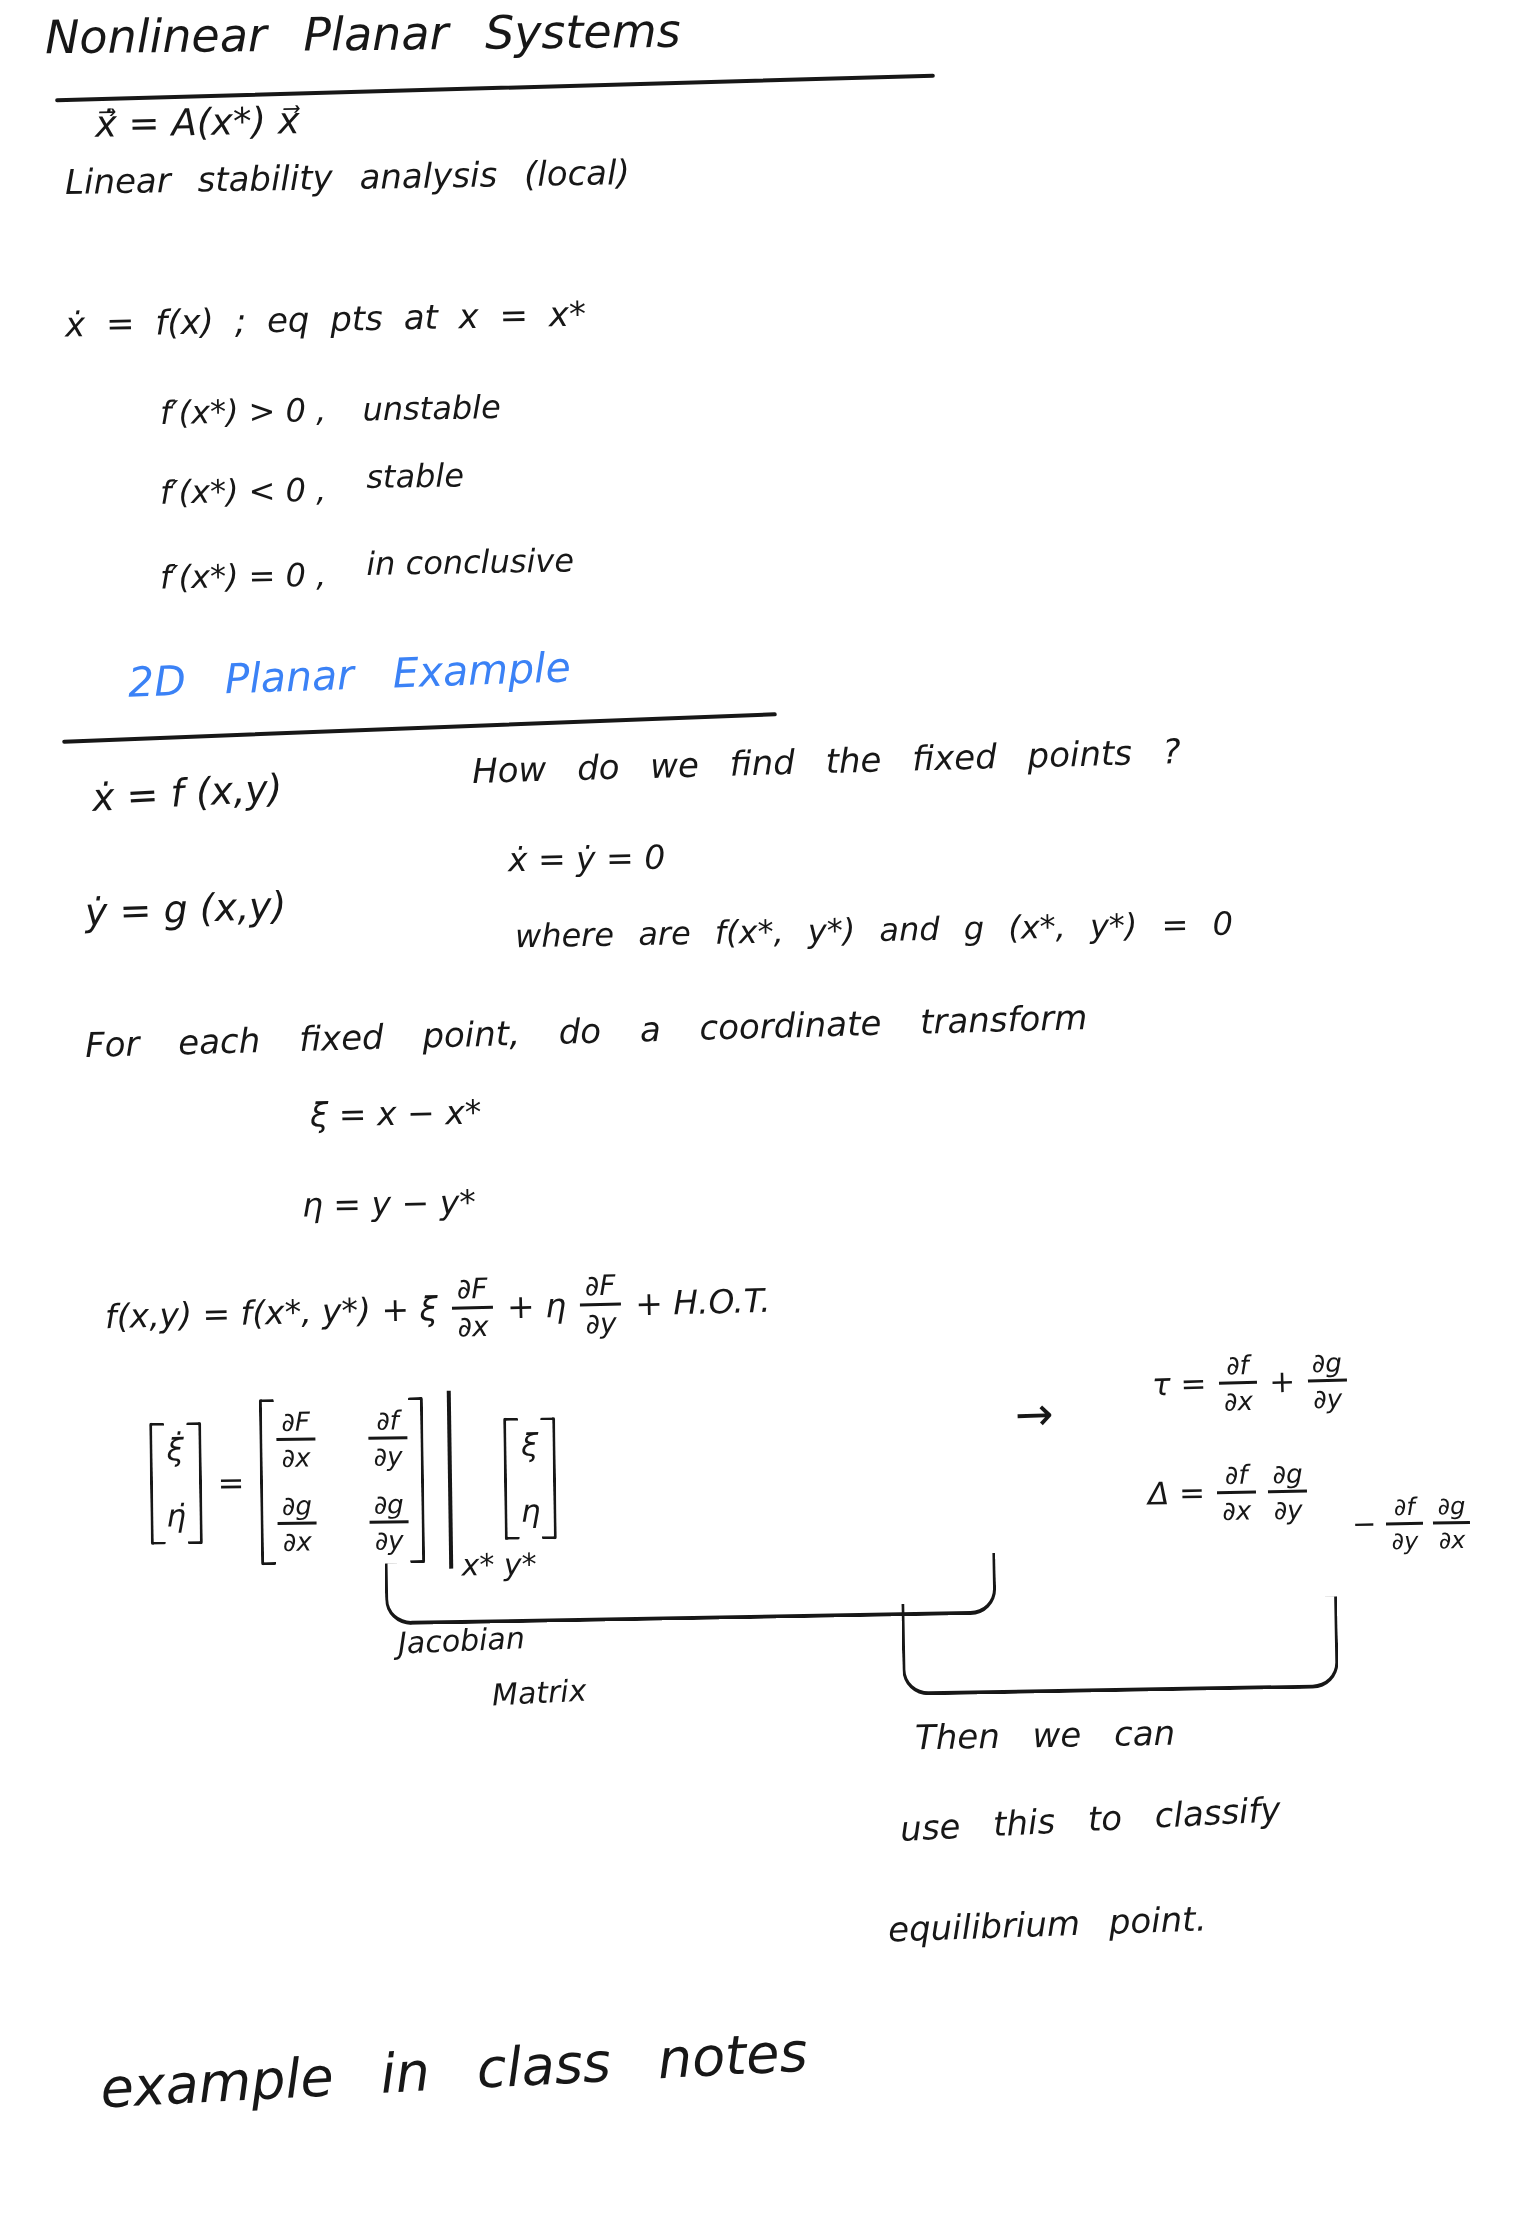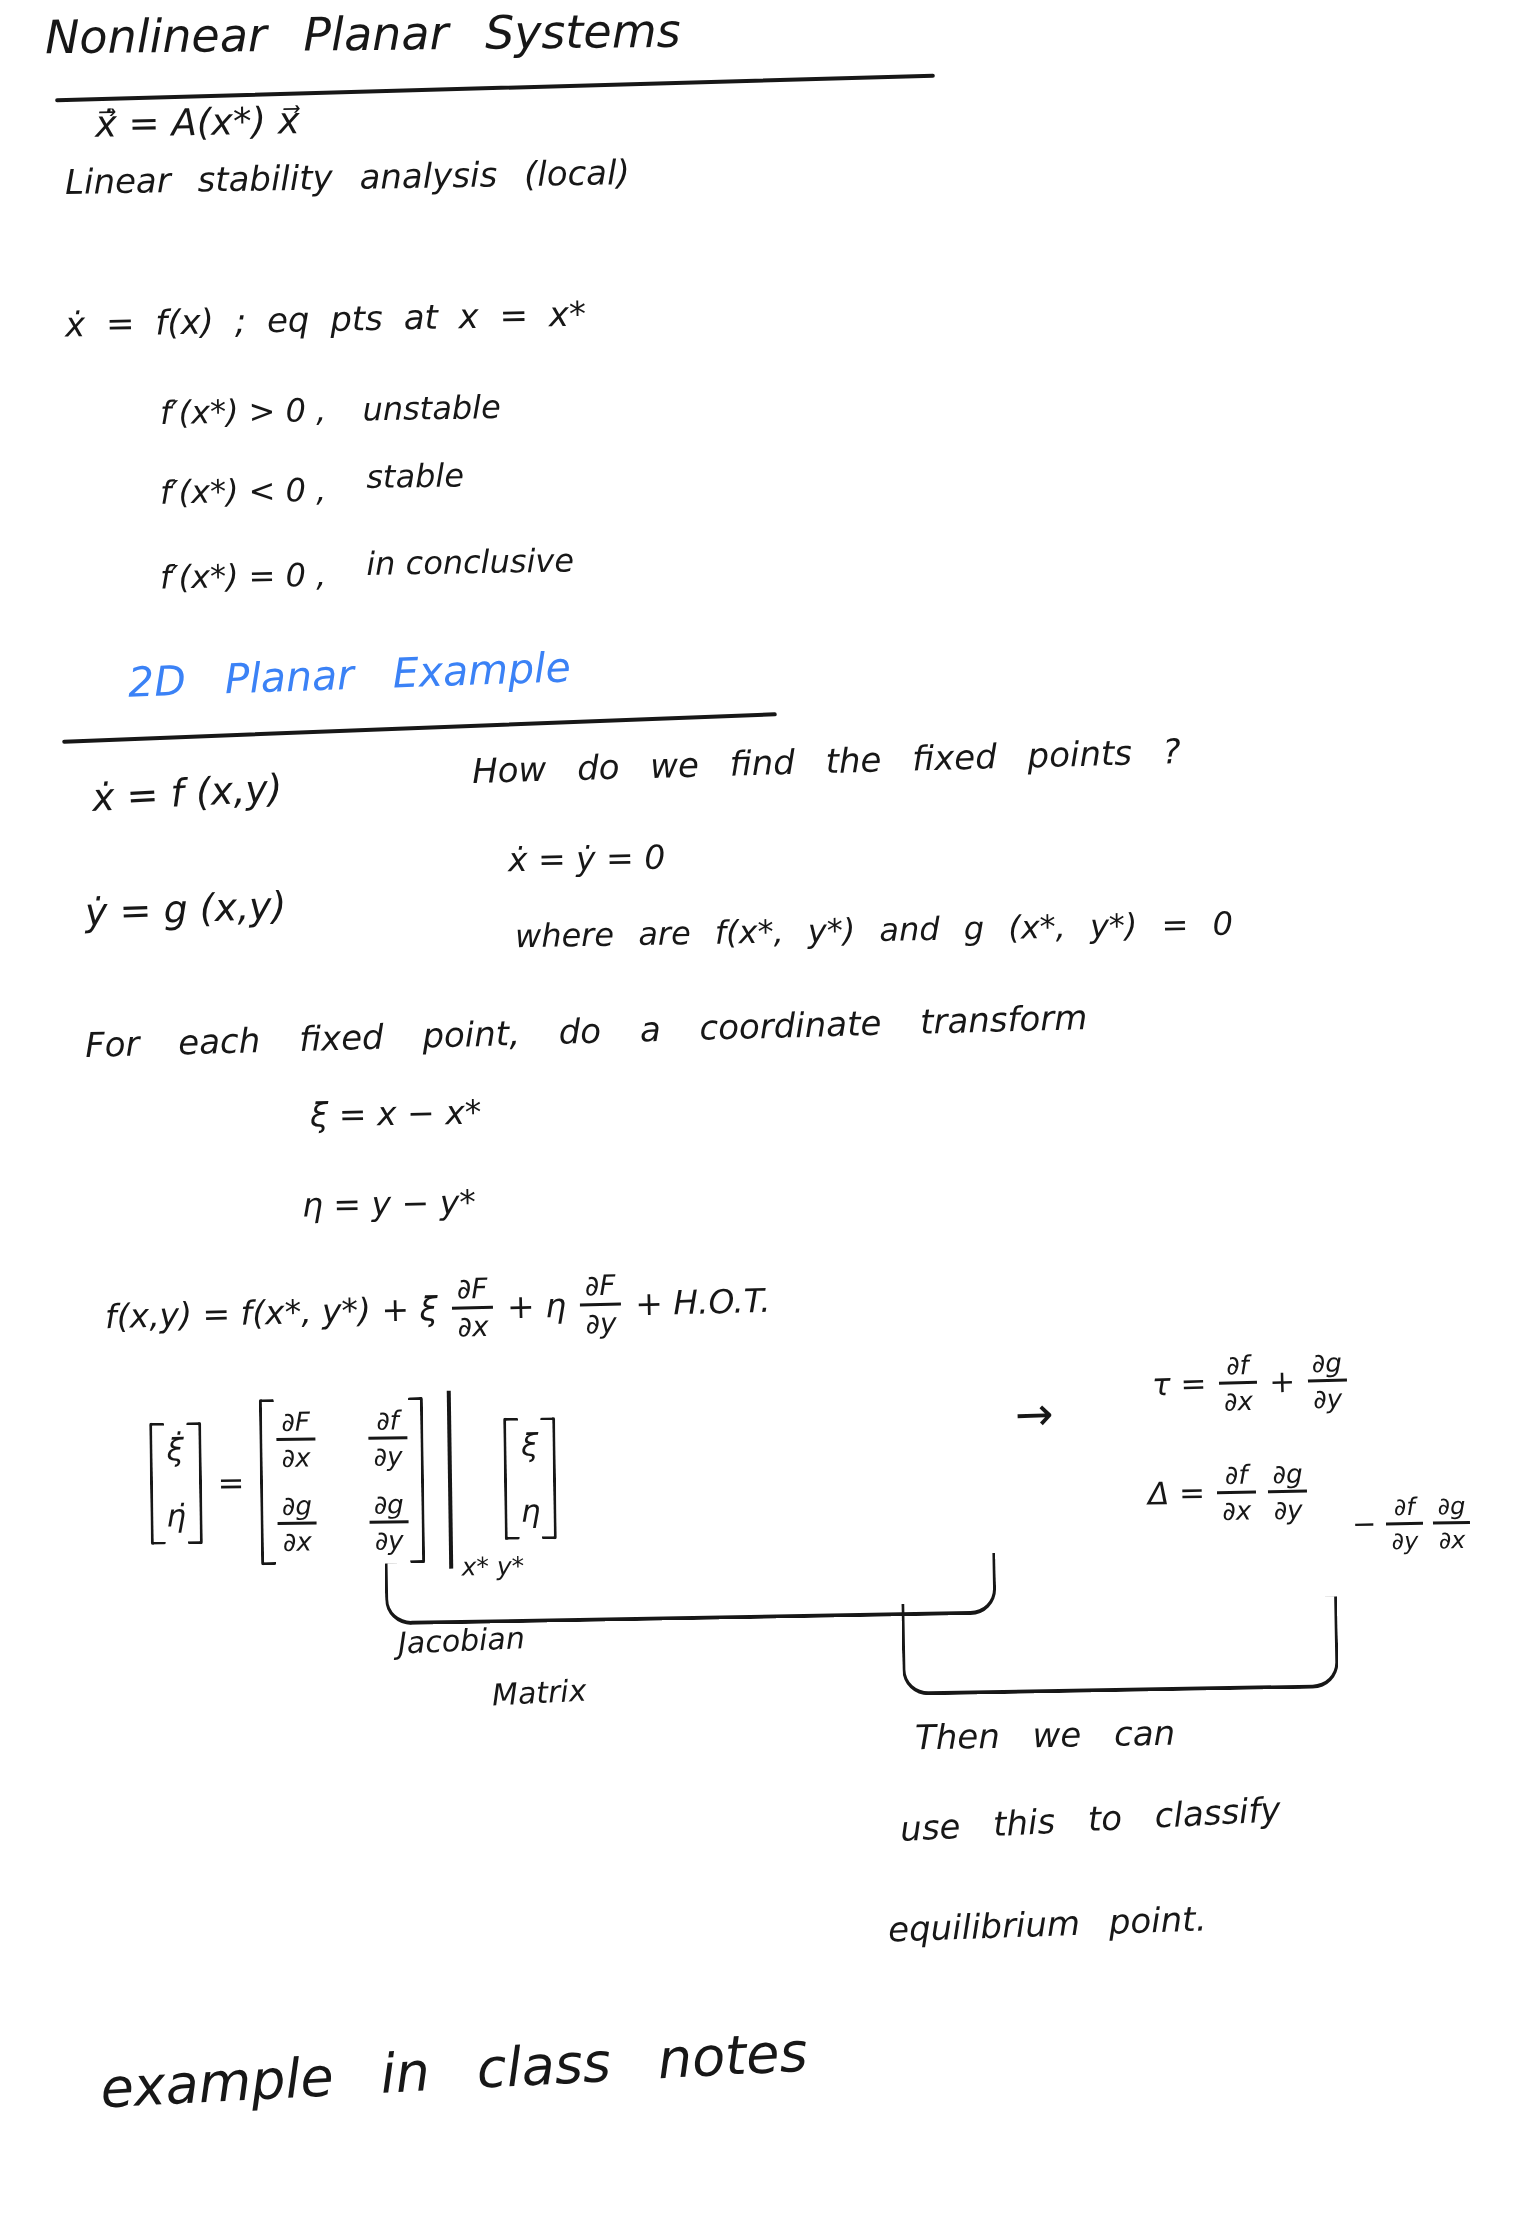--- a/index.html
+++ b/index.html
@@ -21,21 +21,21 @@
   .mrow{display:flex;align-items:center;}
   .vec{display:flex;flex-direction:column;align-items:center;gap:30px;font-size:31px;}
   .mbkt{position:relative;padding:10px 16px;display:inline-flex;align-items:center;}
   .mbkt::before{content:"";position:absolute;left:0;top:0;bottom:0;width:12px;
     border:3px solid #171717;border-right:none;border-radius:2px;}
   .mbkt::after{content:"";position:absolute;right:0;top:0;bottom:0;width:12px;
     border:3px solid #171717;border-left:none;border-radius:2px;}
   .mat{display:grid;grid-template-columns:auto auto;gap:22px 52px;font-size:26px;}
   .evalbar{position:relative;display:inline-block;width:0;height:178px;
     border-left:4px solid #171717;margin:0 10px 0 8px;}
-  .evalsub{position:absolute;left:8px;bottom:-14px;font-size:25px;white-space:nowrap;}
+  .evalsub{position:absolute;left:8px;bottom:-14px;font-size:30px;white-space:nowrap;}
   .underbrace{position:absolute;border-left:3px solid #171717;border-right:3px solid #171717;
     border-bottom:4px solid #171717;border-radius:0 0 26px 26px;}
 </style>
 </head>
 <body>
 
 <div id="note-canvas">
 
   <div class="line" style="left:45px;top:8px;font-size:46px;word-spacing:22px;transform:rotate(-0.6deg);">Nonlinear Planar Systems</div>
   <div class="stroke" style="left:55px;top:86px;width:880px;height:4px;transform:rotate(-1.6deg);"></div>

